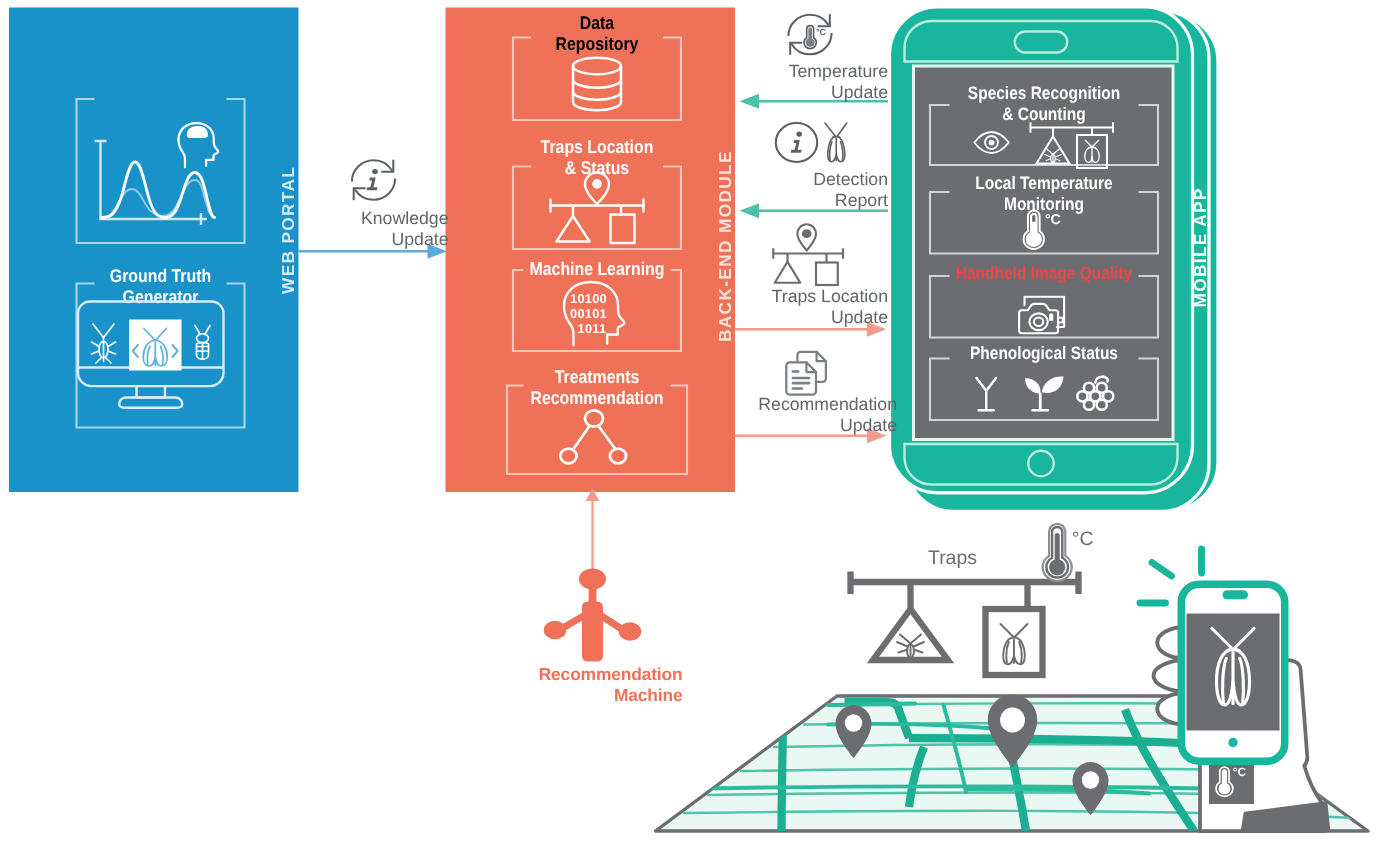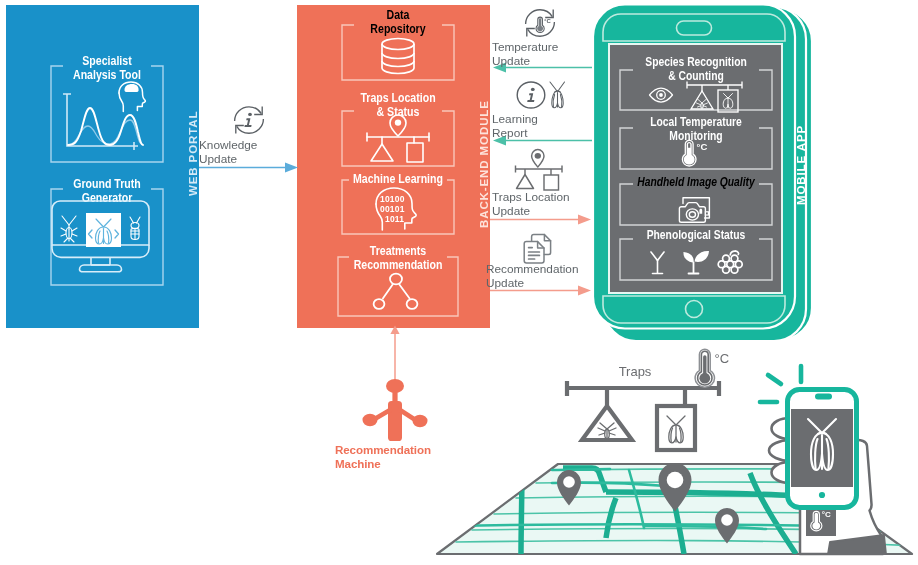--- a/index.html
+++ b/index.html
@@ -4,35 +4,31 @@
 <style>
   html,body{margin:0;padding:0;background:#ffffff;}
   body{width:918px;height:565px;position:relative;overflow:hidden;
        font-family:"Liberation Sans",sans-serif;}
   #root{position:absolute;left:0;top:0;width:918px;height:565px;}
   .panel{position:absolute;}
   .vlabel{position:absolute;font-weight:bold;white-space:nowrap;
           transform-origin:0 0;transform:rotate(-90deg);letter-spacing:0.9px;}
   .ctitle{position:absolute;text-align:center;font-weight:bold;line-height:1.14;white-space:nowrap;}
   .ctitle > div{transform:scaleX(0.86);}
-  .flabel{position:absolute;text-align:left;line-height:1.2;color:#5f6569;white-space:nowrap;}
+  .flabel{position:absolute;text-align:right;line-height:1.2;color:#5f6569;white-space:nowrap;}
   svg{display:block;overflow:visible;position:absolute;}
 </style>
 </head>
 <body>
 
 <div id="root">
 
 <div class="panel" style="left:6px;top:5px;width:193px;height:323px;background:#1991C9;"></div>
 <div class="vlabel" style="left:187px;top:196px;color:#d4e9f6;font-size:11.5px;">WEB PORTAL</div>
 
-<div class="ctitle" style="left:50px;top:54px;width:114px;color:#ffffff;font-size:12.3px;">
-  <div>Specialist</div>
-  <div>Analysis Tool</div>
-</div>
 <svg style="left:50px;top:65px;" width="114" height="98" viewBox="0 0 114 98">
   <path d="M13 1 H1 V97 H113 V1 H101" fill="none" stroke="#a8d5ee" stroke-width="1.4"></path>
 </svg>
 <svg style="left:55px;top:81px;" width="104" height="80" viewBox="0 0 104 80">
 
   <path d="M12 13 V65 H83" fill="none" stroke="#cfe9f7" stroke-width="1.6" stroke-linecap="butt"></path>
   <path d="M8 13 H16 M79 61 V69" fill="none" stroke="#cfe9f7" stroke-width="1.6"></path>
 
   <path d="M13 64 C18 64 21 60 24 54 C27 49 29 45 33 45 C37 45 39 50 42 55 C45 60 48 63 54 63 C60 63 63 56 66 49 C69 43 71 39 75 39 C79 39 80 46 82 53 C84 60 85 63 87 63" fill="none" stroke="#90cae9" stroke-width="1.3" stroke-linecap="round"></path>
 
@@ -219,21 +215,21 @@
 <svg style="left:619px;top:127px;" width="154" height="43" viewBox="0 0 154 43">
   <path d="M14 1 H1 V42 H153 V1 H140" fill="none" stroke="#d2d4d5" stroke-width="1.4"></path>
 </svg>
 <svg style="left:682px;top:139px;" width="32" height="28" viewBox="0 0 32 28">
   <path d="M3.3 15.1 V5.2 C3.3 3 5 1.3 7.2 1.3 C9.4 1.3 11.1 3 11.1 5.2 V15.1 C12.9 16.3 14 18.3 14 20.5 C14 24.1 11 27 7.2 27 C3.4 27 0.4 24.1 0.4 20.5 C0.4 18.3 1.5 16.3 3.3 15.1Z" fill="none" stroke="#ffffff" stroke-width="1.3"></path>
   <path d="M4.7 15.9 V5.3 C4.7 4 5.8 3 7.2 3 C8.6 3 9.7 4 9.7 5.3 V15.9 C11.4 16.7 12.6 18.4 12.6 20.5 C12.6 23.4 10.2 25.6 7.2 25.6 C4.2 25.6 1.8 23.4 1.8 20.5 C1.8 18.4 3 16.7 4.7 15.9Z" fill="#ffffff"></path>
   <path d="M6.1 8.8 V5.3 C6.1 4.7 6.6 4.3 7.2 4.3 C7.8 4.3 8.3 4.7 8.3 5.3 V8.8 Z" fill="#6B6D70"></path>
   <text x="14.6" y="10.5" fill="#ffffff" font-family="'Liberation Sans',sans-serif" font-size="9.5" font-weight="bold">°C</text>
 </svg>
 
-<div class="ctitle" style="left:625px;top:176px;width:142px;color:#000000;font-size:12px;font-style:italic;">
+<div class="ctitle" style="left:625px;top:176px;width:142px;color:#ef4444;font-size:12px;">
   <div>Handheld Image Quality</div>
 </div>
 <svg style="left:619px;top:183px;" width="154" height="43" viewBox="0 0 154 43">
   <path d="M14 1 H1 V42 H153 V1 H140" fill="none" stroke="#d2d4d5" stroke-width="1.4"></path>
 </svg>
 <svg style="left:678px;top:194px;" width="36" height="32" viewBox="0 0 36 32">
   <g fill="none" stroke="#ffffff" stroke-width="1.4" stroke-linejoin="round" stroke-linecap="round">
     <path d="M5 9.5 V3.8 H31.4 V24 H26.6"></path>
     <path d="M3.2 12.8 C2.1 12.8 1.4 13.6 1.4 14.6 V26.4 C1.4 27.4 2.1 28.2 3.2 28.2 H25.6 C26.6 28.2 27.4 27.4 27.4 26.4 V14.6 C27.4 13.6 26.6 12.8 25.6 12.8 H21.6 L19.2 9.4 C18.8 8.9 18.3 8.6 17.6 8.6 H11.2 C10.5 8.6 10 8.9 9.6 9.4 L7.2 12.8 Z"></path>
     <ellipse cx="14.4" cy="20.5" rx="6.1" ry="5.6"></ellipse>
@@ -338,21 +334,21 @@
   </g>
   <g fill="none" stroke="#5b6065" stroke-width="1.05" stroke-linecap="round" stroke-linejoin="round">
     <path d="M34 3 L41 12 M48.5 3 L42 12"></path>
     <path d="M41.5 12 C37.5 12 35.8 19 35.8 24 C35.8 27 36.6 28.8 38.3 28.8 C39.8 28.8 40.9 27 41.5 24 C42.1 27 43.2 28.8 44.7 28.8 C46.4 28.8 47.2 27 47.2 24 C47.2 19 45.5 12 41.5 12Z"></path>
     <path d="M41.5 13.4 V28"></path>
     <path d="M38.6 15.5 C37.3 19 36.8 24 37.4 28 M44.4 15.5 C45.7 19 46.2 24 45.6 28"></path>
     <path d="M39 12.6 C40 11.8 43 11.8 44 12.6"></path>
   </g>
 </svg>
 <div class="flabel" style="left:492px;top:112px;width:100px;font-size:11.8px;">
-  <div>Learning</div>
+  <div>Detection</div>
       <div>Report</div>
 </div>
 
 <svg style="left:490px;top:213px;" width="102" height="13" viewBox="0 0 102 13">
   <path d="M0 6.5 H90" stroke="#F49C8C" stroke-width="1.6" fill="none"></path>
   <path d="M88 1.5 L101 6.5 L88 11.5 Z" fill="#F49C8C"></path>
 </svg>
 <svg style="left:514px;top:148px;" width="58" height="42" viewBox="0 0 58 42">
   <g fill="none" stroke="#6B6D70" stroke-width="1.45" stroke-linejoin="miter" stroke-linecap="butt">
     <path d="M23.8 1.5 C20.4 1.5 17.6 4.4 17.6 8 C17.6 12 21.8 16.6 23.8 19 C25.8 16.6 30 12 30 8 C30 4.4 27.2 1.5 23.8 1.5Z" stroke-linejoin="round"></path>

